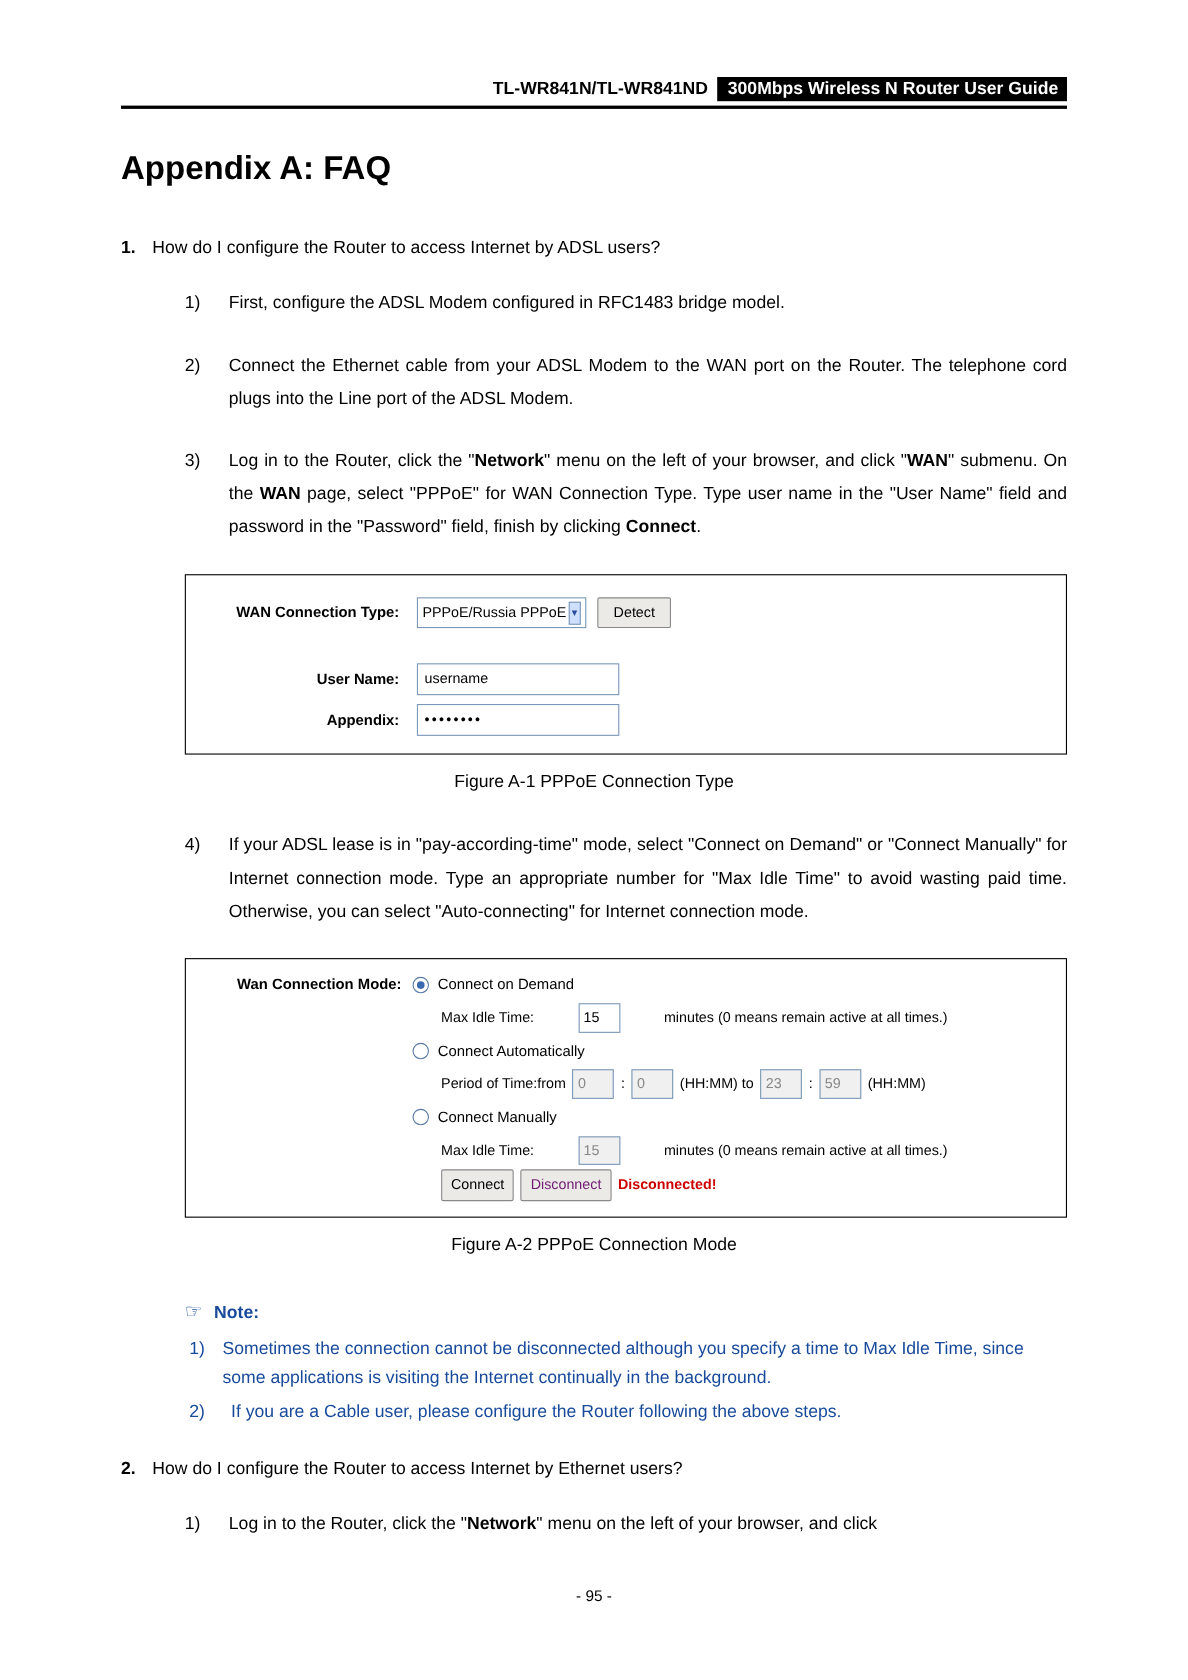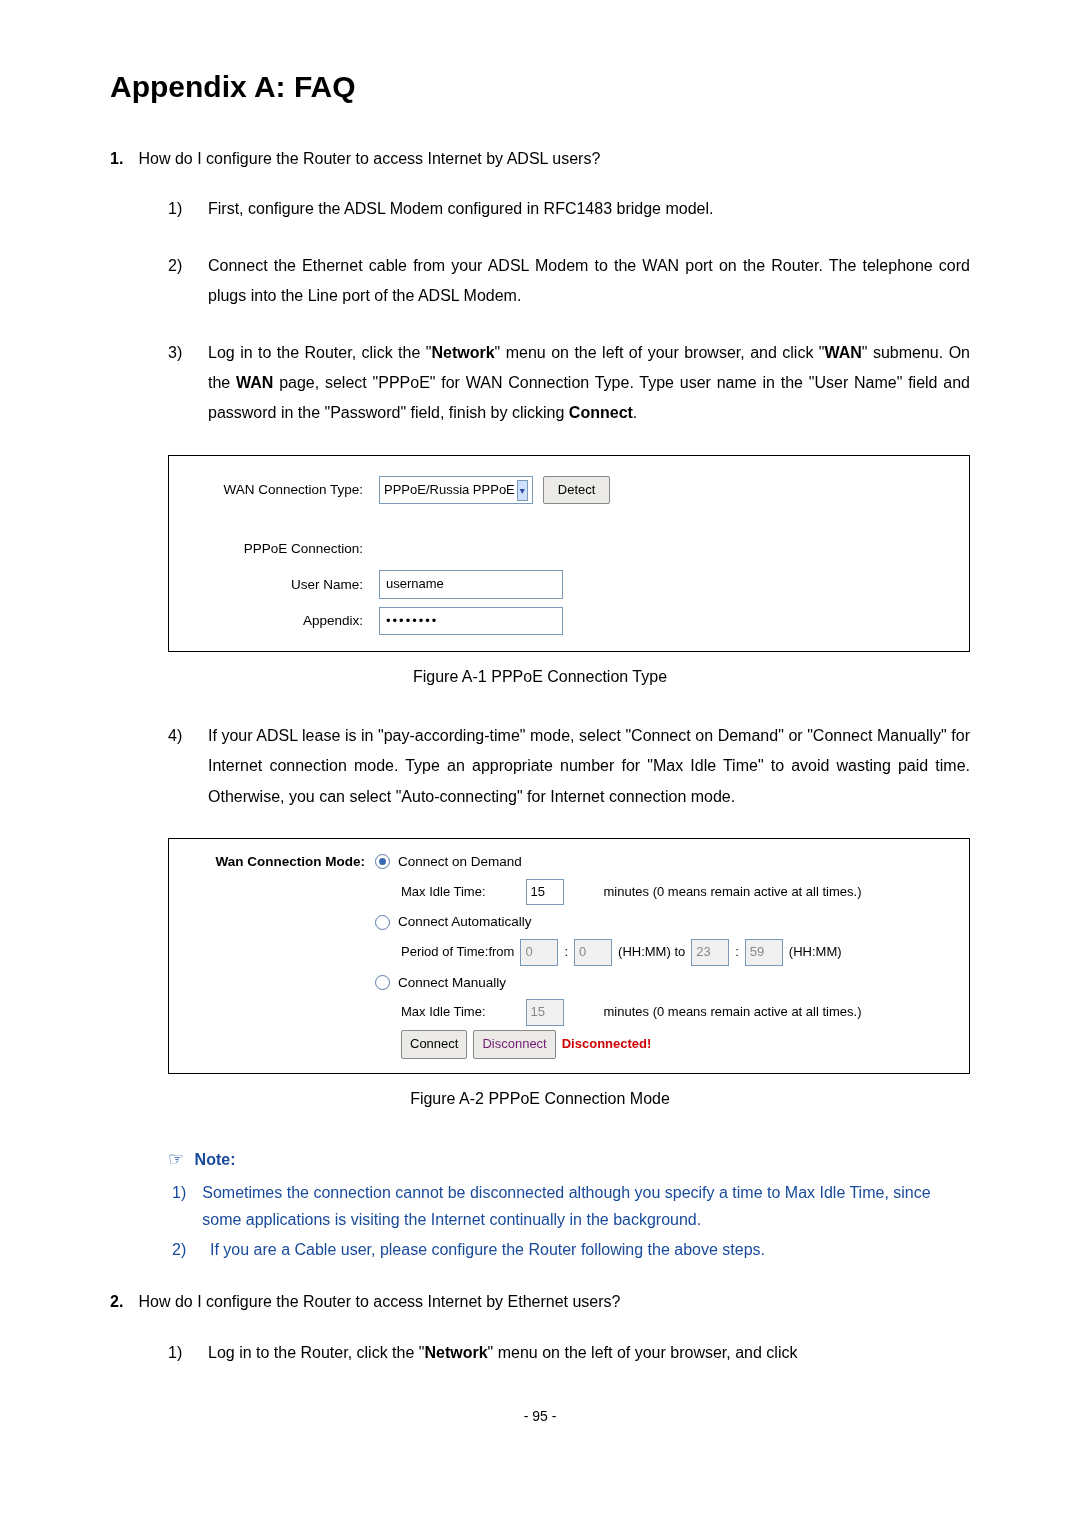--- a/index.html
+++ b/index.html
@@ -71,21 +71,21 @@
     font-size: 13.5px;
   }
   .form-row {
     display:flex;
     align-items:center;
     margin-bottom:8px;
   }
   .form-lbl {
     width: 170px;
     text-align:right;
-    font-weight:normal;
+    font-weight:bold;
     padding-right:16px;
     font-size:13.5px;
   }
   .sel {
     border:1px solid #7a98b7;
     background:#fff;
     font-size:13px;
     padding:1px 4px;
     display:inline-flex;
     align-items:center;
@@ -197,20 +197,26 @@
     text-align:center;
     font-size:14px;
     margin-top:40px;
   }
 </style>
 </head>
 <body>
 
 <div class="page">
 
+  <div class="hdr-wrap">
+    <div class="hdr-line">
+      <span class="hdr-left">TL-WR841N/TL-WR841ND</span>
+      <span class="hdr-right">300Mbps Wireless N Router User Guide</span>
+    </div>
+  </div>
 
   <h1 class="appendix">Appendix A: FAQ</h1>
 
   <div class="q-list">
 
     <div class="q-item">
       <span class="q-num">1.</span>
       <span class="q-head">How do I configure the Router to access Internet by ADSL users?</span>
     </div>
 
@@ -234,23 +240,20 @@
     <div class="fig-box">
       <div class="form-row">
         <div class="form-lbl">WAN Connection Type:</div>
         <div class="sel">
           <span>PPPoE/Russia PPPoE</span>
           <span class="arrow">▾</span>
         </div>
         <div class="btn">Detect</div>
       </div>
       <div style="height:24px"></div>
-      <div class="form-row">
-        <div class="form-lbl">PPPoE Connection:</div>
-      </div>
       <div class="form-row">
         <div class="form-lbl">User Name:</div>
         <div class="txt">username</div>
       </div>
       <div class="form-row" style="margin-bottom:0">
         <div class="form-lbl">Appendix:</div>
         <div class="txt" style="letter-spacing:2px">••••••••</div>
       </div>
     </div>
     <div class="fig-caption">Figure A-1    PPPoE Connection Type</div>

